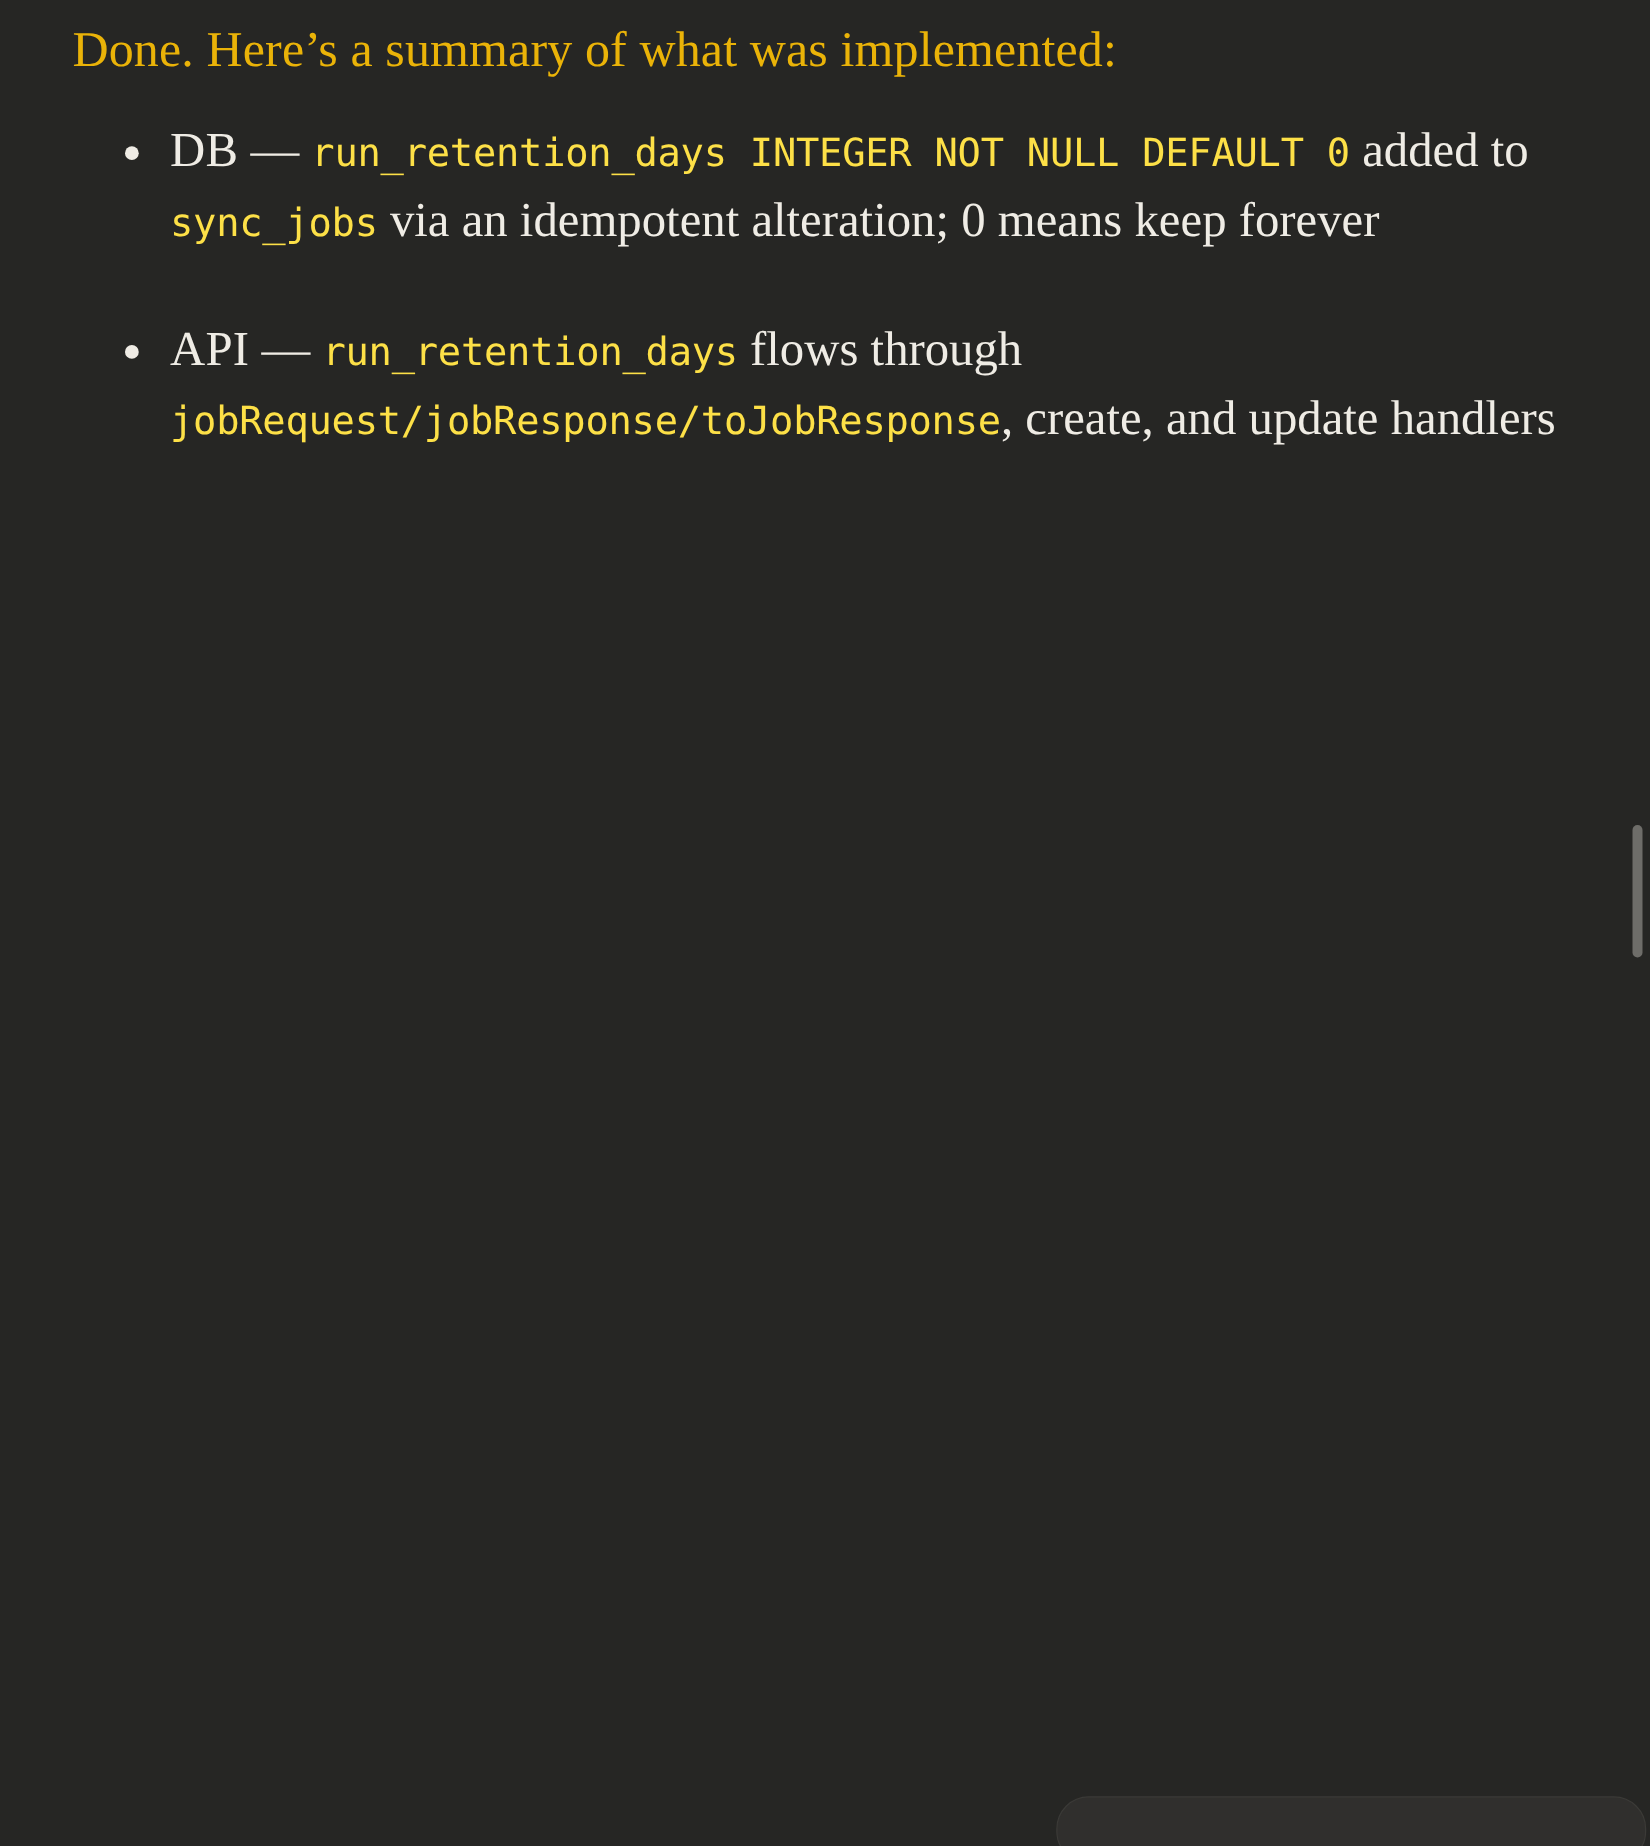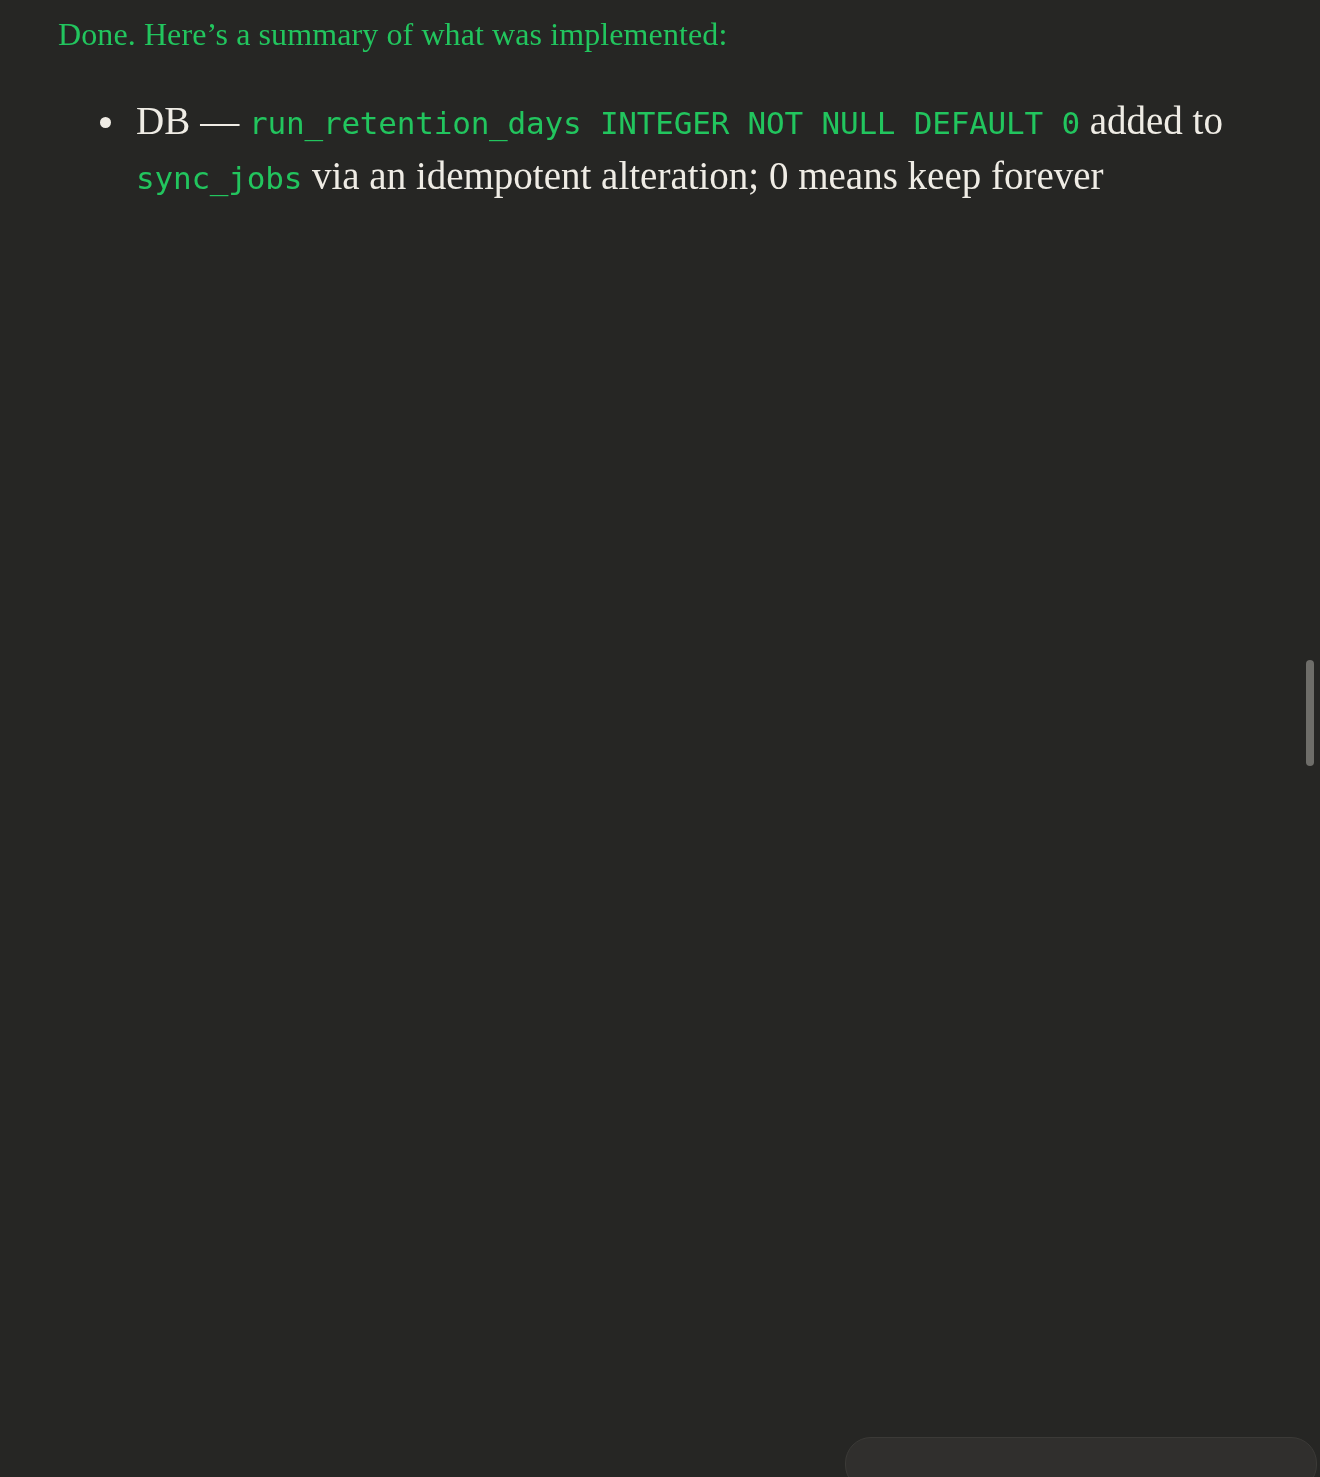--- a/index.html
+++ b/index.html
@@ -15,25 +15,25 @@
     color: #e9e6df;
   }
   .page {
     position: relative;
     width: 1320px;
     height: 1477px;
     box-sizing: border-box;
     padding: 14px 60px 0 58px;
   }
   .intro {
-    font-size: 32px;
+    font-size: 40px;
     line-height: 1.28;
     letter-spacing: 0.1px;
-    color: #22c55e;
-    margin: 0 0 38px 0;
+    color: #eab308;
+    margin: 0 0 28px 0;
   }
   ul.summary-list {
     list-style: none;
     margin: 0;
     padding: 0;
   }
   ul.summary-list > li {
     position: relative;
     padding-left: 78px;
     margin-bottom: 48px;
@@ -56,21 +56,21 @@
   }
   .bullet-text { display: inline; }
   b.lead {
     font-weight: normal;
     letter-spacing: 0.2px;
   }
   code {
     font-family: "DejaVu Sans Mono", monospace;
     font-size: 31px;
     letter-spacing: -0.2px;
-    color: #22c55e;
+    color: #fde047;
     background: transparent;
     white-space: pre-wrap;
   }
   .scrollbar-track {
     position: absolute;
     right: 6px;
     top: 0;
     width: 8px;
     height: 1477px;
   }
@@ -98,19 +98,22 @@
 <body>
 
 <div class="page">
 
   <p class="intro">Done. Here’s a summary of what was implemented:</p>
 
   <ul class="summary-list">
     <li>
       <span class="bullet-text"><b class="lead">DB</b> — <code>run_retention_days INTEGER NOT NULL DEFAULT 0</code> added to <code>sync_jobs</code> via an idempotent alteration; 0 means keep forever</span>
     </li>
+    <li>
+      <span class="bullet-text"><b class="lead">API</b> — <code>run_retention_days</code> flows through <code>jobRequest/jobResponse/toJobResponse</code>, create, and update handlers</span>
+    </li>
   </ul>
 
   <div class="scrollbar-track"></div>
   <div class="scrollbar-thumb" style="top: 660px; height: 106px; background: rgb(110, 109, 105);"></div>
 
   <div class="bottom-pill"></div>
 </div>
 
 </body></html>

